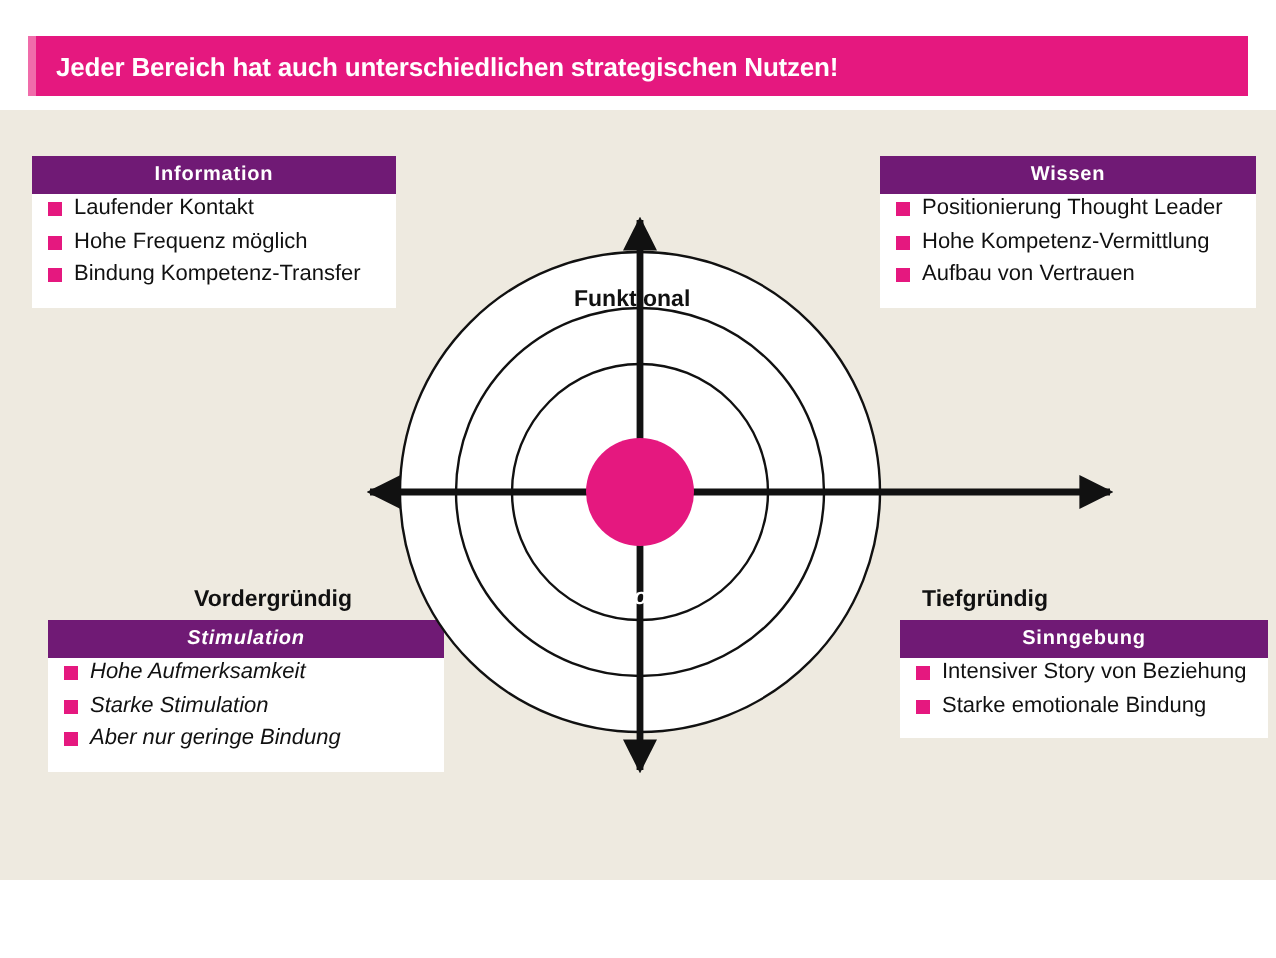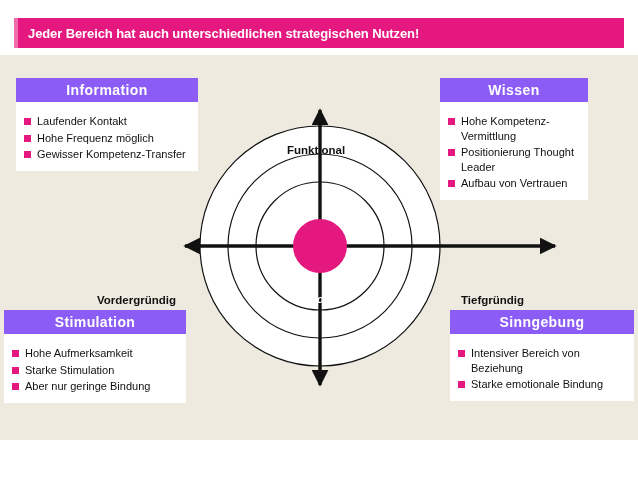--- a/index.html
+++ b/index.html
@@ -56,50 +56,50 @@
     height: 385px;
     background: #eeeae0;
   }
   
   .qbox {
     position: absolute;
     background: #ffffff;
     box-sizing: border-box;
   }
   .qbox-header {
-    background: #8b5cf6;
+    background: #701a75;
     color: #ffffff;
-    font-size: 14px;
+    font-size: 10px;
     font-weight: bold;
     text-align: center;
     padding: 4px 0 4px 0;
     letter-spacing: 0.4px;
   }
   .qbox-body {
-    padding: 12px 6px 7px 8px;
+    padding: 0 6px 7px 8px;
   }
   .qitem {
     display: flex;
     align-items: flex-start;
     font-size: 11px;
     color: #111111;
     line-height: 14.5px;
     margin-bottom: 2px;
   }
   .qbullet {
     width: 7px;
     height: 7px;
     min-width: 7px;
     background: #e5187f;
     margin-top: 4px;
     margin-right: 6px;
   }
   #box-information { left: 16px;  top: 23px;  width: 182px; }
-  #box-wissen      { left: 440px; top: 23px;  width: 148px; }
-  #box-stimulation { left: 4px;  top: 255px; width: 182px; }
+  #box-wissen      { left: 440px; top: 23px;  width: 188px; }
+  #box-stimulation { left: 24px;  top: 255px; width: 198px; font-style: italic; }
   #box-sinngebung  { left: 440px; top: 255px; width: 184px; margin-left: 10px; }
   .axis-label {
     position: absolute;
     font-size: 11.5px;
     font-weight: bold;
     color: #111111;
     white-space: nowrap;
   }
   #label-funktional { left: 287px; top: 89px; }
   #label-emotional  { left: 289px; top: 385px; }
@@ -145,35 +145,35 @@
         <div class="qitem">
           <span class="qbullet"></span>
           <span>Laufender Kontakt</span>
         </div>
         <div class="qitem">
           <span class="qbullet"></span>
           <span>Hohe Frequenz möglich</span>
         </div>
         <div class="qitem">
           <span class="qbullet"></span>
-          <span>Gewisser Kompetenz-Transfer</span>
+          <span>Bindung Kompetenz-Transfer</span>
         </div>
       </div>
     </div>
 
     <div class="qbox" id="box-wissen">
       <div class="qbox-header">Wissen</div>
       <div class="qbox-body">
         <div class="qitem">
           <span class="qbullet"></span>
+          <span>Positionierung Thought Leader</span>
+        </div>
+        <div class="qitem">
+          <span class="qbullet"></span>
           <span>Hohe Kompetenz-Vermittlung</span>
-        </div>
-        <div class="qitem">
-          <span class="qbullet"></span>
-          <span>Positionierung Thought Leader</span>
         </div>
         <div class="qitem">
           <span class="qbullet"></span>
           <span>Aufbau von Vertrauen</span>
         </div>
       </div>
     </div>
 
     <div class="qbox" id="box-stimulation">
       <div class="qbox-header">Stimulation</div>
@@ -191,21 +191,21 @@
           <span>Aber nur geringe Bindung</span>
         </div>
       </div>
     </div>
 
     <div class="qbox" id="box-sinngebung">
       <div class="qbox-header">Sinngebung</div>
       <div class="qbox-body">
         <div class="qitem">
           <span class="qbullet"></span>
-          <span>Intensiver Bereich von Beziehung</span>
+          <span>Intensiver Story von Beziehung</span>
         </div>
         <div class="qitem">
           <span class="qbullet"></span>
           <span>Starke emotionale Bindung</span>
         </div>
       </div>
     </div>
 
     <svg id="diagram-svg" width="638" height="385" viewBox="0 0 638 385" style="position:absolute;left:0;top:0;">
       <defs>

